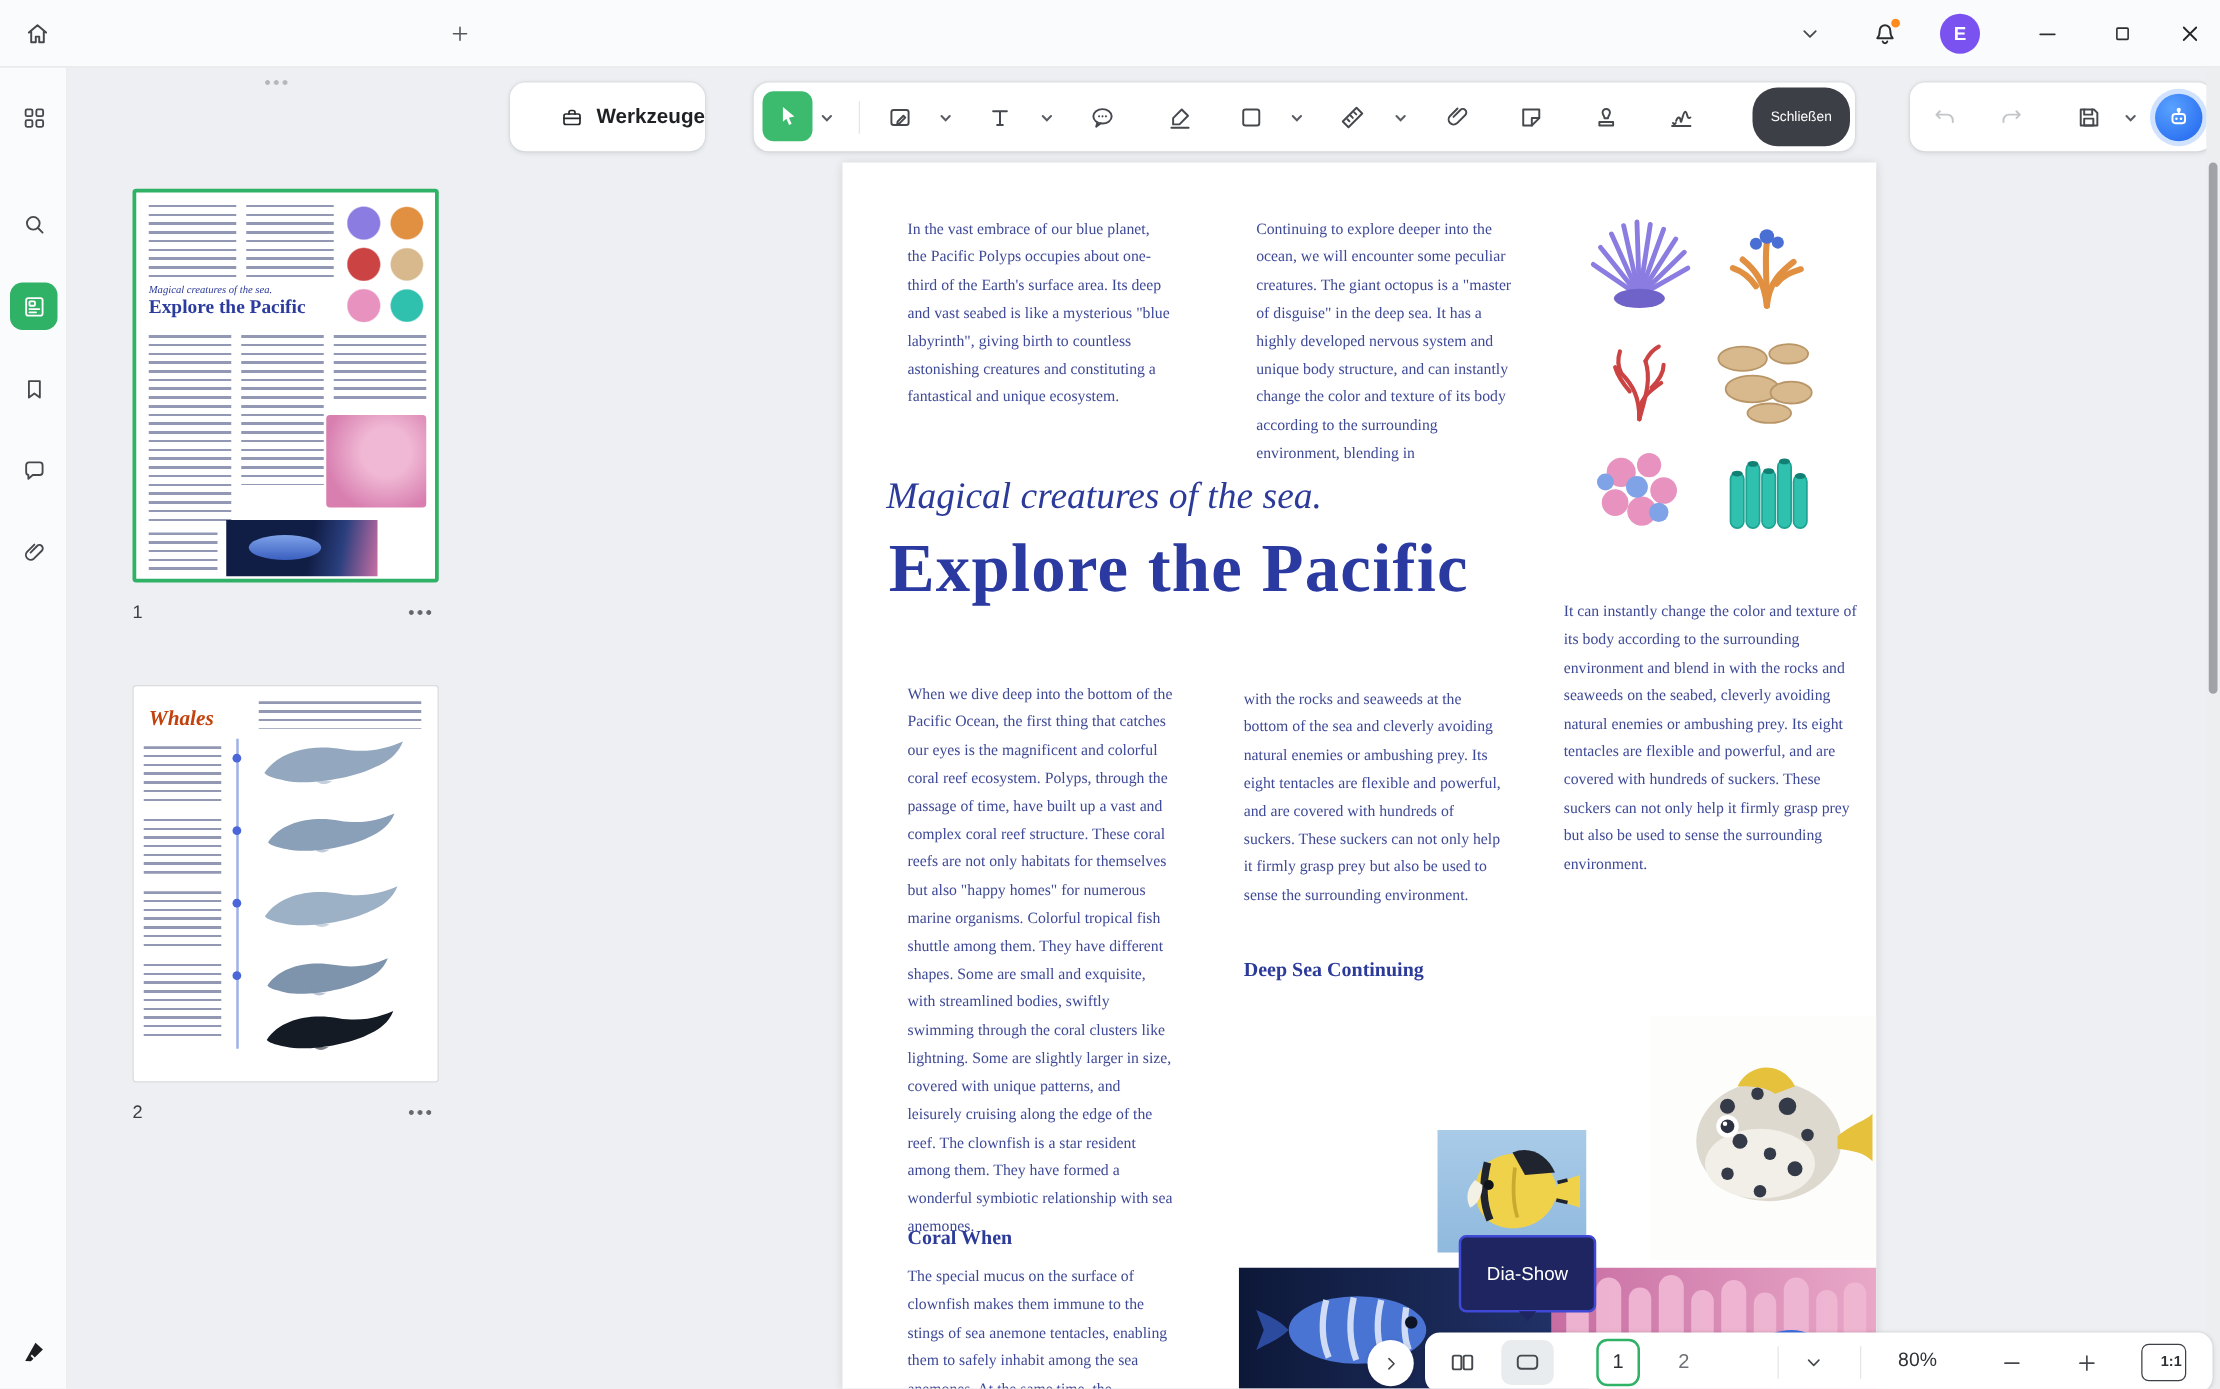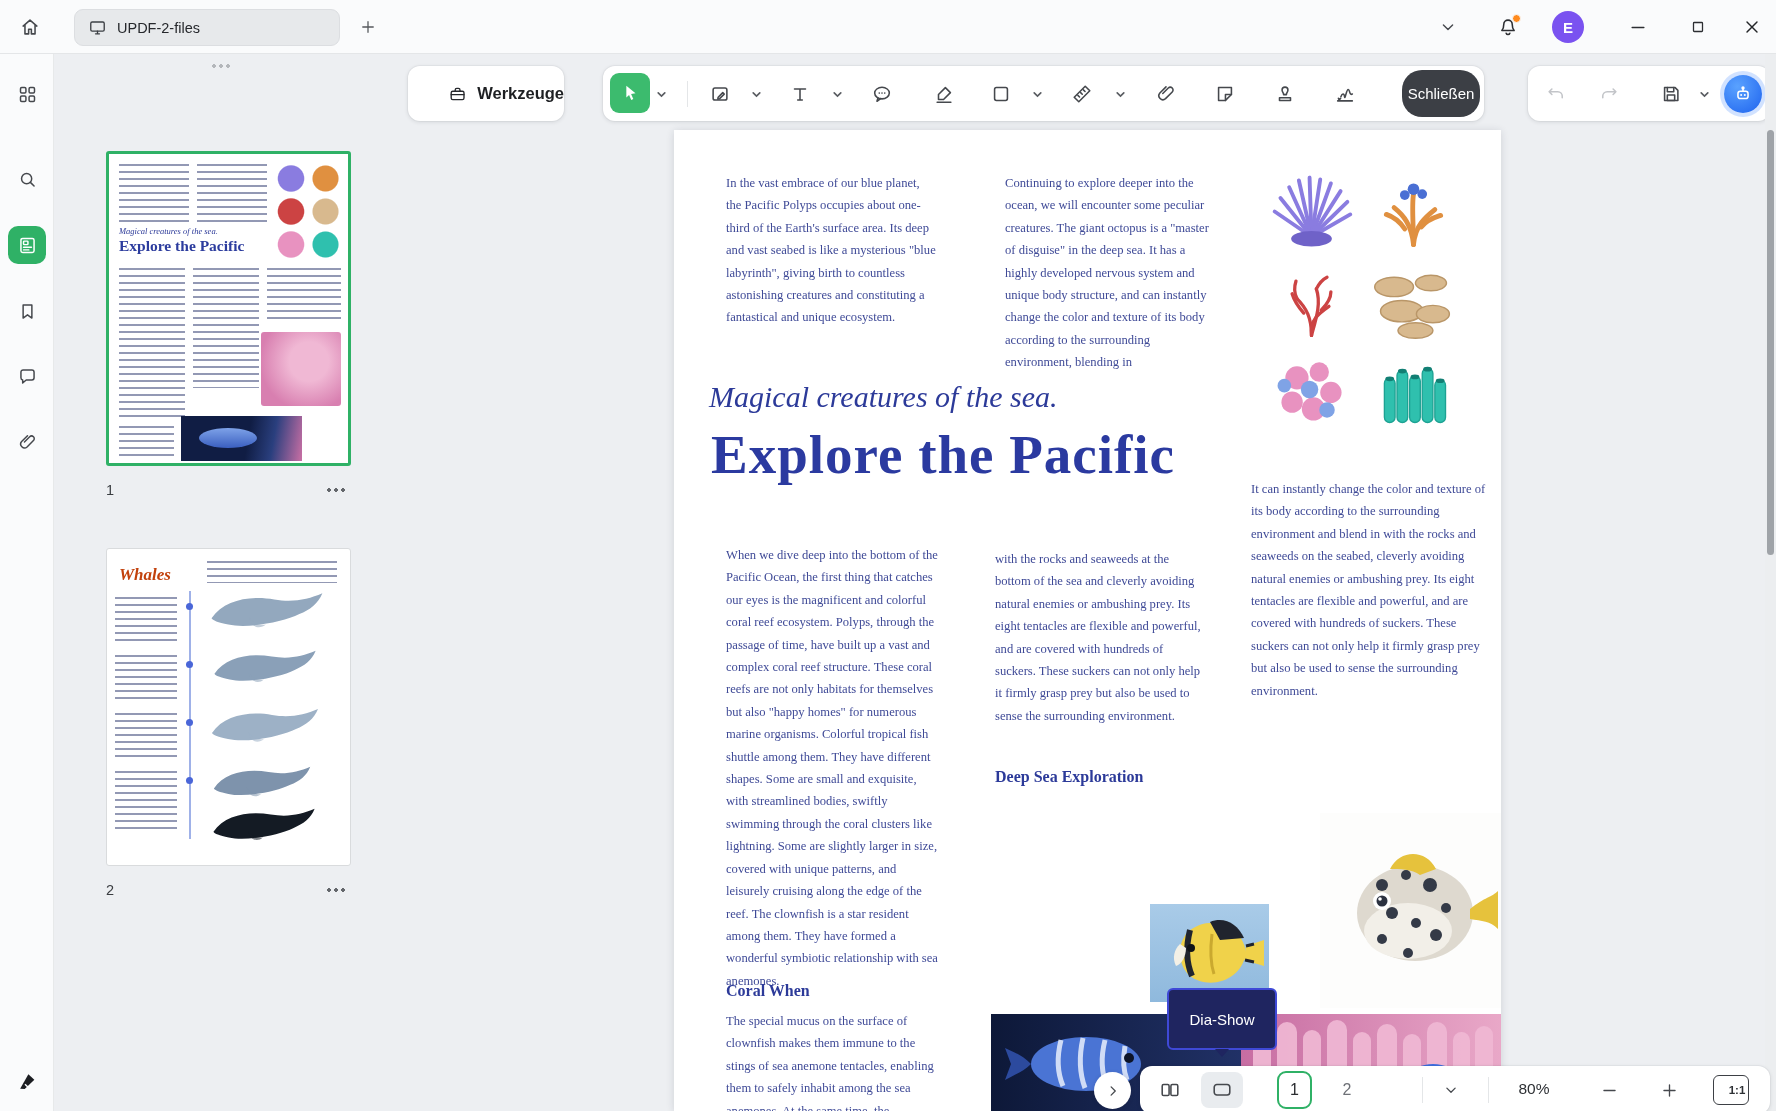--- a/index.html
+++ b/index.html
@@ -30,27 +30,20 @@
   </symbol>
 </svg>
 
 <header class="abs" style="left:0;top:0;width:1776px;height:54px;background:#fafbfc;border-bottom:1px solid #e4e6e8;z-index:30;">
   <button class="ib abs" style="left:10px;top:7px;width:40px;height:40px;">
     <svg width="22" height="22" viewBox="0 0 24 24">
         <path class="s" d="M4.5 11 L12 4.5 L19.5 11 M6.5 9.5 V19.5 H10.5 V14.5 H13.5 V19.5 H17.5 V9.5"></path>
       </svg>
   </button>
 
-  <div class="abs flex" style="left:74px;top:9px;width:266px;height:37px;background:#e7e9eb;border:1px solid #dcdee1;border-radius:9px;padding:0 13px;gap:10px;cursor:pointer;">
-    <svg width="19" height="19" viewBox="0 0 24 24" style="color:#3d4045;">
-        <rect class="s" x="3.5" y="5" width="17" height="11.5" rx="1.8"></rect>
-        <path class="s" d="M9.5 20 H14.5 M12 16.5 V20"></path>
-      </svg>
-    <span style="font-size:14.5px;color:#26282c;font-weight:500;">UPDF-2-files</span>
-  </div>
 
   <button class="ib abs" style="left:354px;top:13px;width:28px;height:28px;color:#55585c;">
     <svg width="18" height="18" viewBox="0 0 24 24">
         <path class="s" d="M12 5 V19 M5 12 H19"></path>
       </svg>
   </button>
 
   <button class="ib abs" style="left:1428px;top:7px;width:40px;height:40px;">
     <svg width="20" height="20" viewBox="0 0 24 24">
         <path class="s" d="M6.5 9.5 L12 15 L17.5 9.5"></path>
@@ -304,21 +297,21 @@
       </svg>
   </button>
 
   <button class="ib abs tool" style="left:724px;top:10px;">
     <svg width="22" height="22" viewBox="0 0 24 24">
         <path class="s" d="M7.5 15 c1.5 -4 3.5 -4 4 0 c.5 4 2 -8 4 -8 s1 7 4.5 5"></path>
         <path class="s" d="M4 19.5 h16 M4.8 16.8 l2.4 2.4 M7.2 16.8 l-2.4 2.4"></path>
       </svg>
   </button>
 
-  <button class="abs" style="left:799px;top:4px;width:78px;height:47px;background:#3c3f45;color:#fff;font-size:15px;border:none;border-radius:20px;cursor:pointer;font-family:'Liberation Sans',sans-serif;">Schließen</button>
+  <button class="abs" style="left:799px;top:4px;width:78px;height:47px;background:#3c3f45;color:#fff;font-size:11px;border:none;border-radius:20px;cursor:pointer;font-family:'Liberation Sans',sans-serif;">Schließen</button>
 </div>
 
 <div class="pill" style="left:1528px;top:66px;width:242px;height:55px;">
   <button class="ib abs tool" style="left:10px;top:10px;color:#c3c5c9;">
     <svg width="22" height="22" viewBox="0 0 24 24">
         <path class="s" d="M7.5 6.5 L4.5 9.5 L7.5 12.5 M4.5 9.5 H14 a4.8 4.8 0 0 1 4.8 4.8 V16"></path>
       </svg>
   </button>
   <button class="ib abs tool" style="left:63px;top:10px;color:#c3c5c9;">
     <svg width="22" height="22" viewBox="0 0 24 24">
@@ -447,21 +440,21 @@
 
   <h2 class="abs serif" style="left:35px;top:250px;font-style:italic;font-weight:500;font-size:30px;color:#2c3a99;">Magical creatures of the sea.</h2>
   <h1 class="abs serif" style="left:37px;top:293px;font-weight:700;font-size:55px;letter-spacing:1px;color:#2b3aa0;">Explore the Pacific</h1>
 
   <p class="para" style="left:52px;top:414px;width:214px;">When we dive deep into the bottom of the Pacific Ocean, the first thing that catches our eyes is the magnificent and colorful coral reef ecosystem. Polyps, through the passage of time, have built up a vast and complex coral reef structure. These coral reefs are not only habitats for themselves but also "happy homes" for numerous marine organisms. Colorful tropical fish shuttle among them. They have different shapes. Some are small and exquisite, with streamlined bodies, swiftly swimming through the coral clusters like lightning. Some are slightly larger in size, covered with unique patterns, and leisurely cruising along the edge of the reef. The clownfish is a star resident among them. They have formed a wonderful symbiotic relationship with sea anemones.</p>
 
   <h3 class="abs serif" style="left:52px;top:852px;font-size:16px;font-weight:700;color:#2c3a99;">Coral When</h3>
   <p class="para" style="left:52px;top:880px;width:220px;"> The special mucus on the surface of clownfish makes them immune to the stings of sea anemone tentacles, enabling them to safely inhabit among the sea anemones. At the same time, the</p>
 
   <p class="para" style="left:321px;top:418px;width:210px;">with the rocks and seaweeds at the bottom of the sea and cleverly avoiding natural enemies or ambushing prey. Its eight tentacles are flexible and powerful, and are covered with hundreds of suckers. These suckers can not only help it firmly grasp prey but also be used to sense the surrounding environment.</p>
-  <h3 class="abs serif" style="left:321px;top:638px;font-size:16px;font-weight:700;color:#2c3a99;">Deep Sea Exploration</h3>
+  <h3 class="abs serif" style="left:321px;top:638px;font-size:16px;font-weight:700;color:#2c3a99;">Deep Sea Continuing</h3>
 
   <p class="para" style="left:577px;top:348px;width:238px;">It can instantly change the color and texture of its body according to the surrounding environment and blend in with the rocks and seaweeds on the seabed, cleverly avoiding natural enemies or ambushing prey. Its eight tentacles are flexible and powerful, and are covered with hundreds of suckers. These suckers can not only help it firmly grasp prey but also be used to sense the surrounding environment.</p>
 
   <div class="abs" style="left:646px;top:683px;width:181px;height:195px;background:#fdfdfc;">
     <svg width="181" height="195" viewBox="0 0 181 195">
       <ellipse cx="95" cy="100" rx="58" ry="48" fill="#ded9cf"></ellipse>
       <ellipse cx="88" cy="118" rx="44" ry="28" fill="#f2efe8"></ellipse>
       <path d="M70 56 C80 36 106 36 116 56 L100 62 C92 56 80 56 70 56 Z" fill="#e6c23c"></path>
       <path d="M150 96 C165 84 172 84 178 78 L178 116 C170 108 162 108 150 106 Z" fill="#e6c23c"></path>
       <g fill="#343a47">

